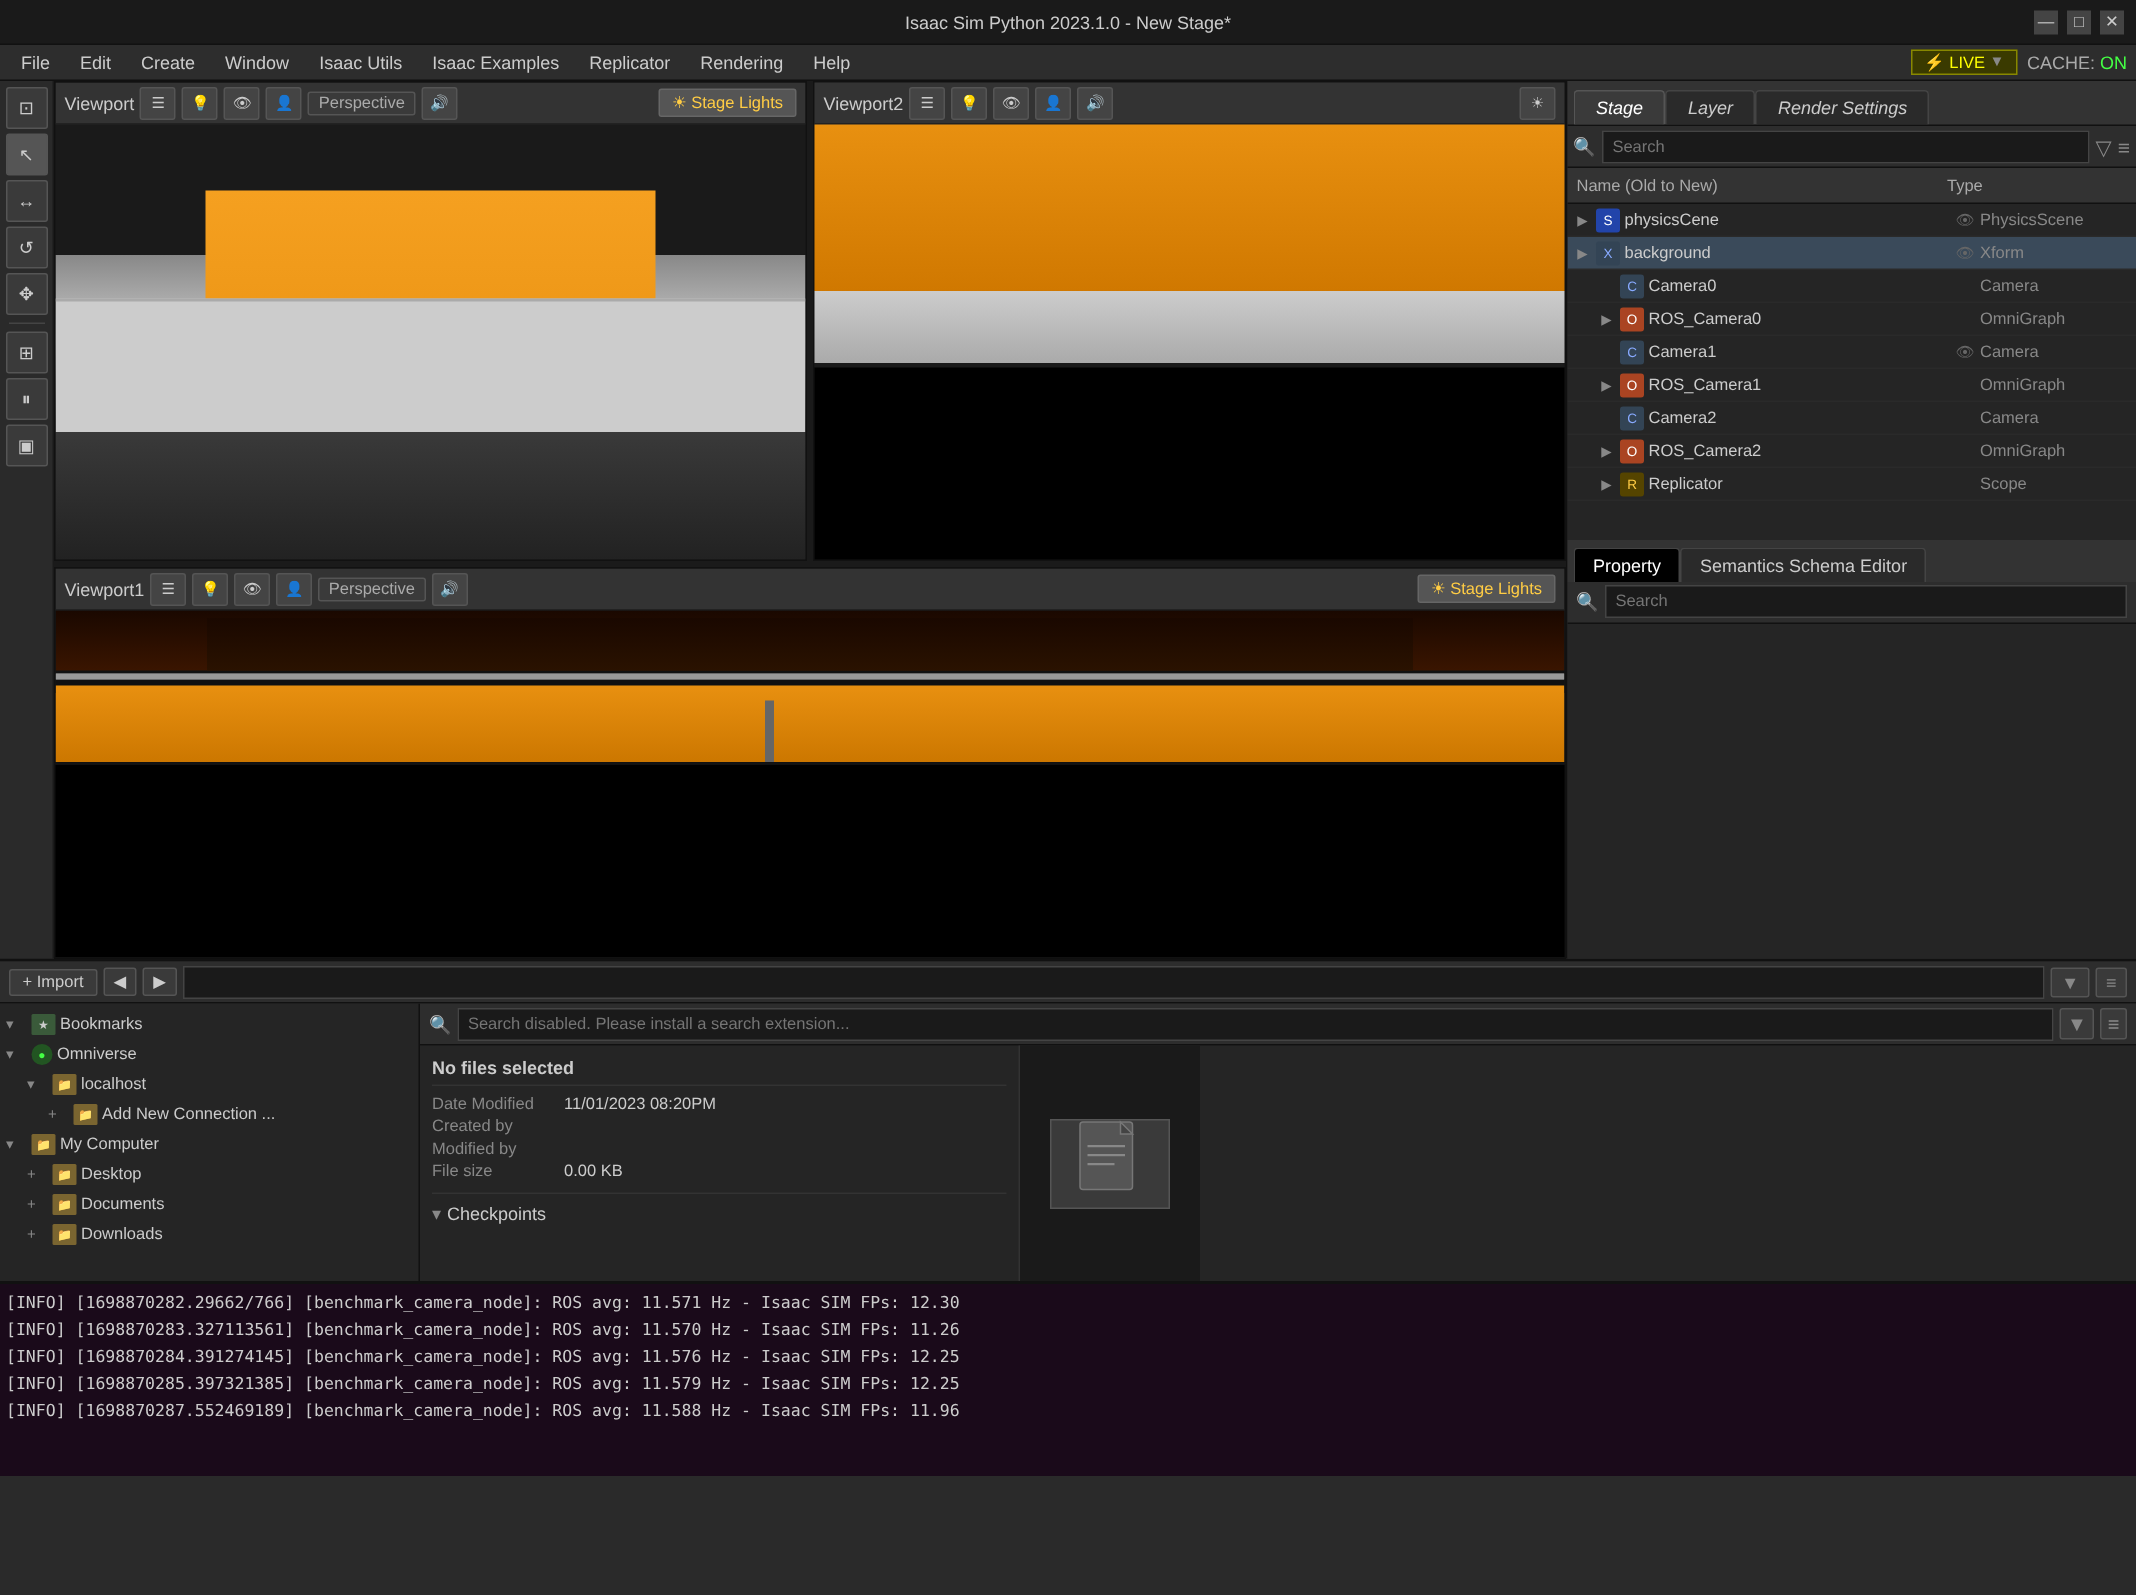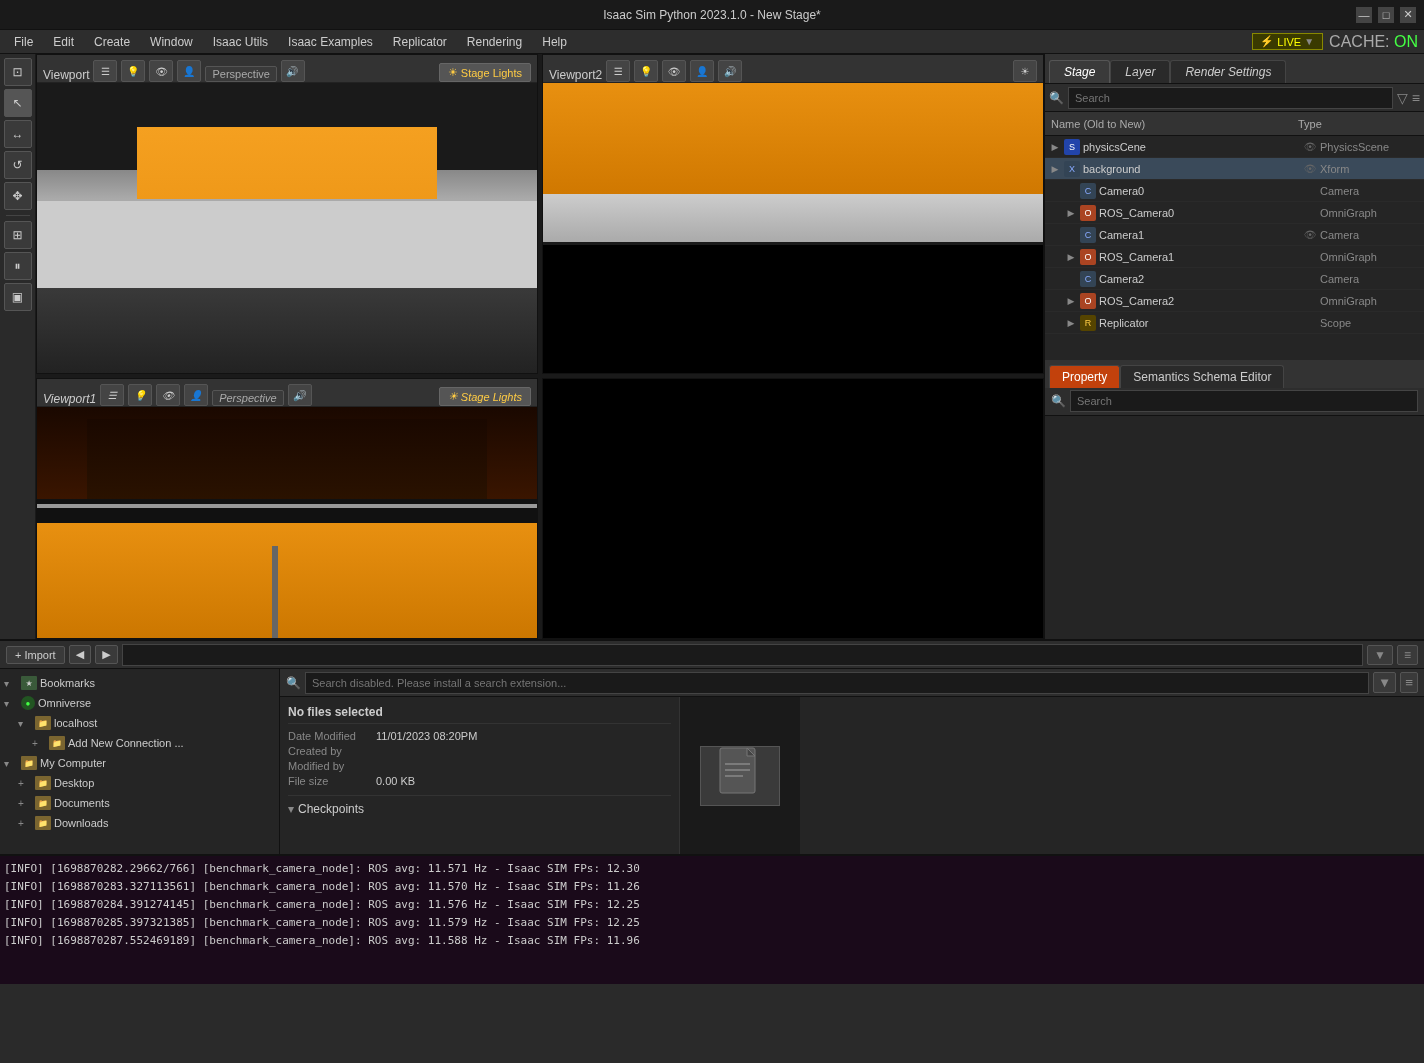--- a/index.html
+++ b/index.html
@@ -66,21 +66,21 @@
       border: 1px solid #888800;
       color: #ffff00;
       padding: 1px 8px;
       font-size: 11px;
       display: flex;
       align-items: center;
       gap: 3px;
     }
     .cache-badge {
       color: #aaa;
-      font-size: 16px;
+      font-size: 12px;
     }
     .cache-on { color: #44ff44; }
 
     
     #left-toolbar {
       width: 36px;
       background: #2a2a2a;
       display: flex;
       flex-direction: column;
       align-items: center;
@@ -128,21 +128,21 @@
       background: #1a1a1a;
       border: 1px solid #111;
       position: relative;
       overflow: hidden;
     }
 
     .viewport-header {
       height: 28px;
       background: #333;
       display: flex;
-      align-items: flex-end;
+      align-items: center;
       gap: 4px;
       padding: 0 6px;
       border-bottom: 1px solid #222;
     }
 
     .viewport-title {
       color: #ccc;
       font-size: 12px;
       font-weight: 500;
     }
@@ -213,23 +213,22 @@
       left: 0;
       width: 100%;
       height: 30%;
       background: #cccccc;
       border-top: 2px solid #aaa;
     }
 
     
     #bottom-viewports {
       display: flex;
-      flex-direction: row;
-      flex: 1;
-      font-style: italic;
+      flex-direction: column;
+      flex: 1;
     }
 
     
     #right-panel {
       width: 380px;
       background: #2a2a2a;
       border-left: 1px solid #111;
       display: flex;
       flex-direction: column;
     }
@@ -373,21 +372,21 @@
       padding: 4px 12px;
       background: #2a2a2a;
       border: 1px solid #444;
       border-bottom: none;
       color: #ccc;
       cursor: pointer;
       font-size: 12px;
       border-radius: 3px 3px 0 0;
     }
     .prop-tab.active {
-      background: #c2410c;
+      background: #000000;
       color: #fff;
     }
     #property-search {
       height: 28px;
       background: #2d2d2d;
       display: flex;
       align-items: center;
       padding: 0 6px;
       gap: 4px;
       border-bottom: 1px solid #111;

